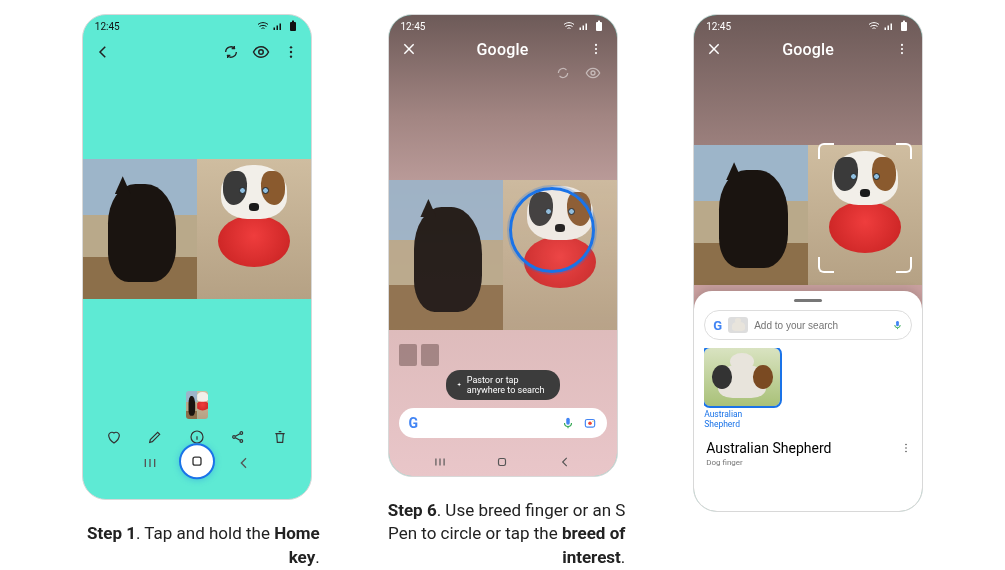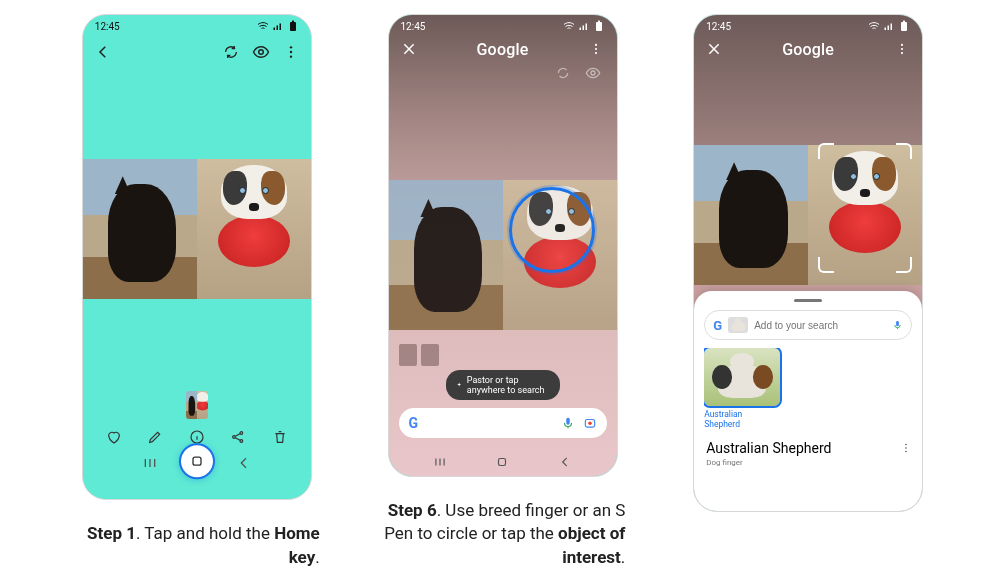--- a/index.html
+++ b/index.html
@@ -355,21 +355,21 @@
           </div>
         <div class="icon-btn">
             <svg width="14" height="14" viewBox="0 0 24 24" fill="none" stroke="#555" stroke-width="2">
               <path d="M15 5l-7 7 7 7"></path>
             </svg>
           </div>
       </div>
     </div>
   </div>
   <div class="caption">
-    <b>Step 6</b><span>. Use breed finger or an S Pen to circle or tap the </span><b>object of interest</b><span>.</span>
+    <b>Step 6</b><span>. Use breed finger or an S Pen to circle or tap the </span><b>breed of interest</b><span>.</span>
   </div>
 </div>
 
 <div class="col">
   <div class="phone">
     <div class="p3-body">
       <div class="status-bar p2-status">
         <span>12:45</span>
         <div class="status-right">
           <svg viewBox="0 0 24 24" fill="none" stroke="#fff" stroke-width="2">

